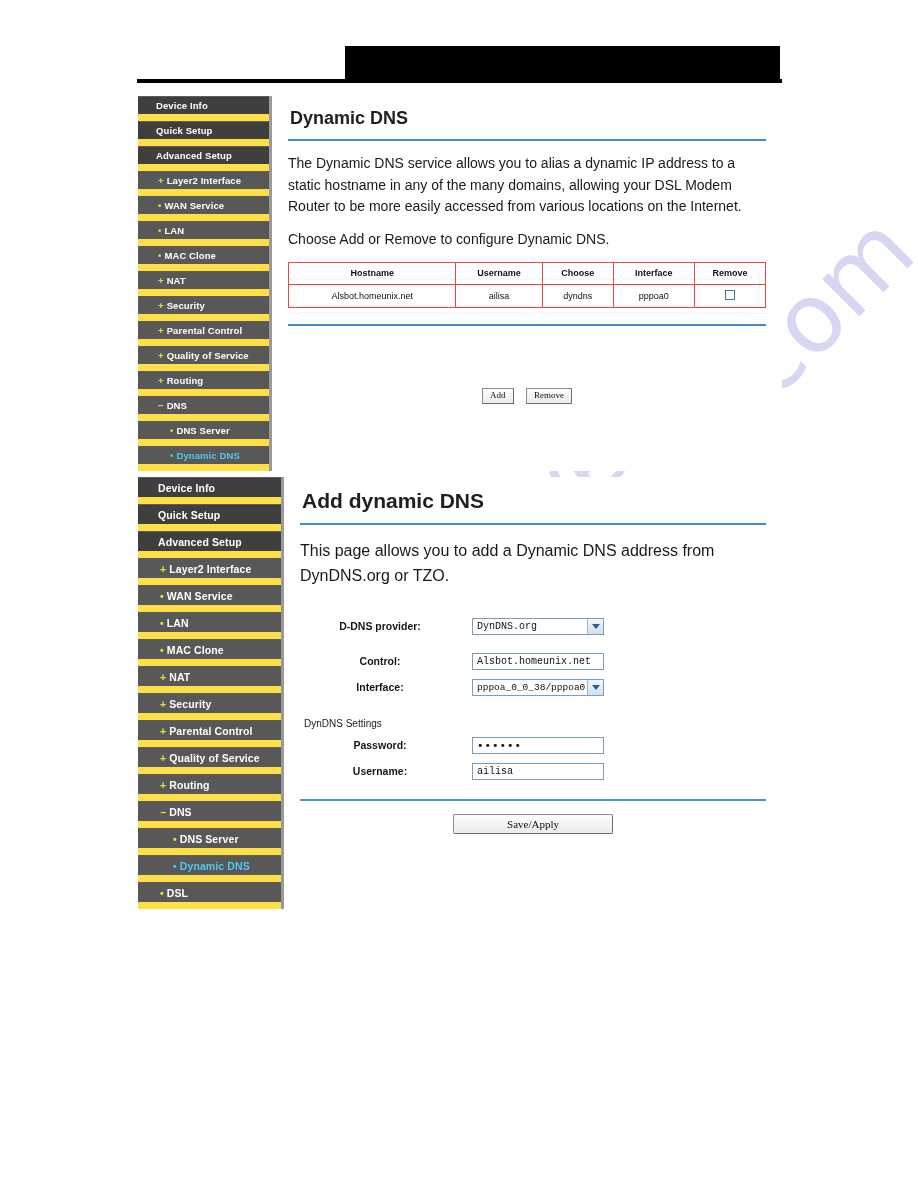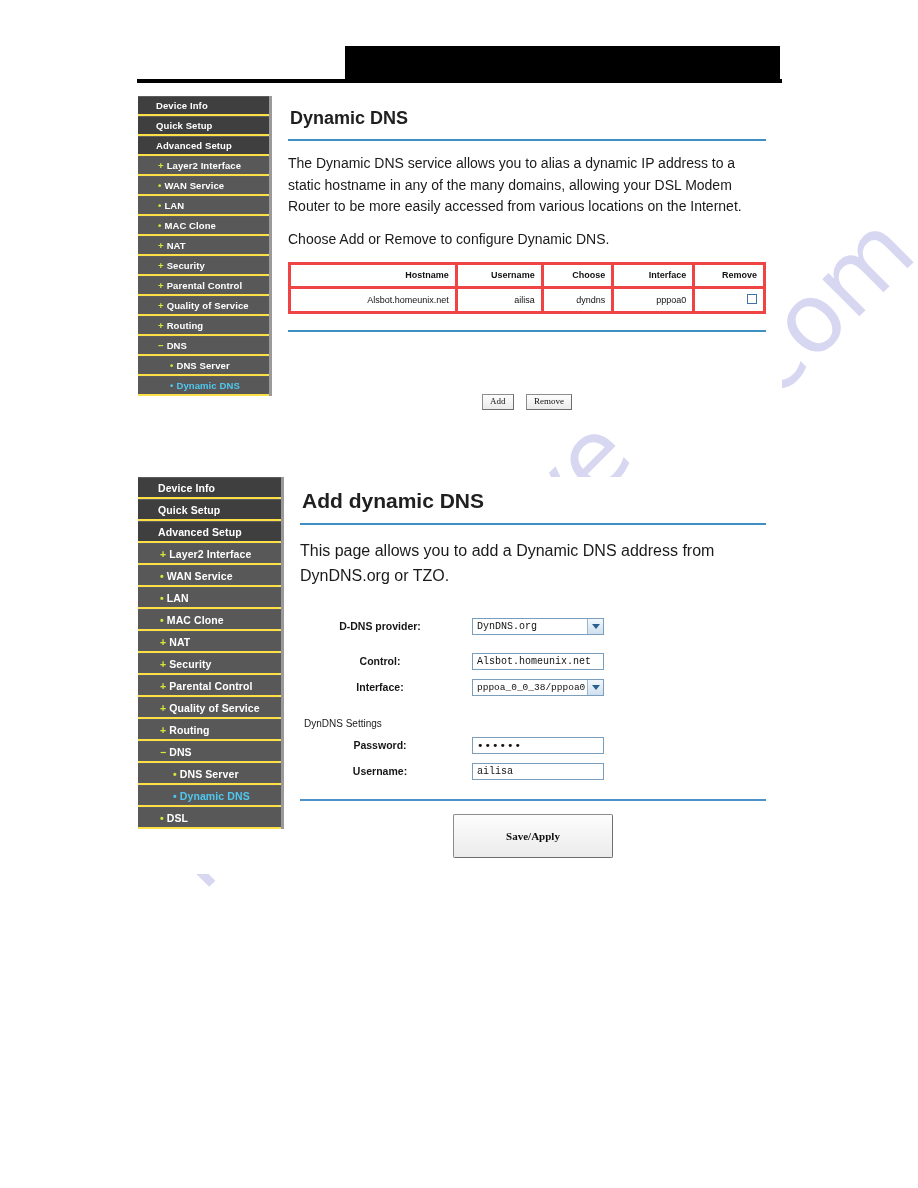--- a/index.html
+++ b/index.html
@@ -87,21 +87,21 @@
     flex: 0 0 auto;
     border-right: 3px solid #9a9a9a;
     padding: 0;
   }
   .sb-1 { width: 131px; }
   .sb-2 { width: 143px; }
 
   .menu-item {
     color: #ffffff;
     font-weight: bold;
-    border-bottom: 2px solid #fde047;
+    border-bottom: 7px solid #fde047;
     border-top: 1px solid #5d5d5d;
     letter-spacing: 0.1px;
     white-space: nowrap;
     overflow: hidden;
     display: flex;
     align-items: center;
   }
   .sb-1 .menu-item { font-size: 9.5px; height: 17px; padding-left: 0; }
   .sb-2 .menu-item { font-size: 10.5px; height: 19px; padding-left: 0; }
 
@@ -172,22 +172,22 @@
   
   .dns-table {
     border-collapse: collapse;
     width: 100%;
     margin-top: 4px;
     font-size: 9px;
     color: #111111;
   }
   .dns-table th,
   .dns-table td {
-    border: 3px solid #ef4444;
-    text-align: right;
+    border: 1px solid #ef4444;
+    text-align: center;
     padding: 4px 6px;
     font-weight: normal;
     vertical-align: middle;
   }
   .dns-table th {
     font-weight: bold;
     background: #ffffff;
     height: 13px;
   }
   .dns-table td { height: 14px; }
@@ -221,25 +221,24 @@
     border: 1px solid #8d8d8d;
     border-right-color: #6e6e6e;
     border-bottom-color: #6e6e6e;
     padding: 2px 7px;
     margin: 0 4px;
     cursor: pointer;
     line-height: 1.1;
   }
   .btn-wide {
     font-size: 11px;
-    padding: 15px 0;
+    padding: 3px 0;
     width: 160px;
     margin: 0;
     border-radius: 2px;
-    font-weight: bold;
   }
 
   
   .form-area { padding-top: 18px; padding-bottom: 4px; }
   .form-row {
     display: flex;
     align-items: center;
     margin-bottom: 9px;
   }
   .form-row.gap { margin-bottom: 18px; }

